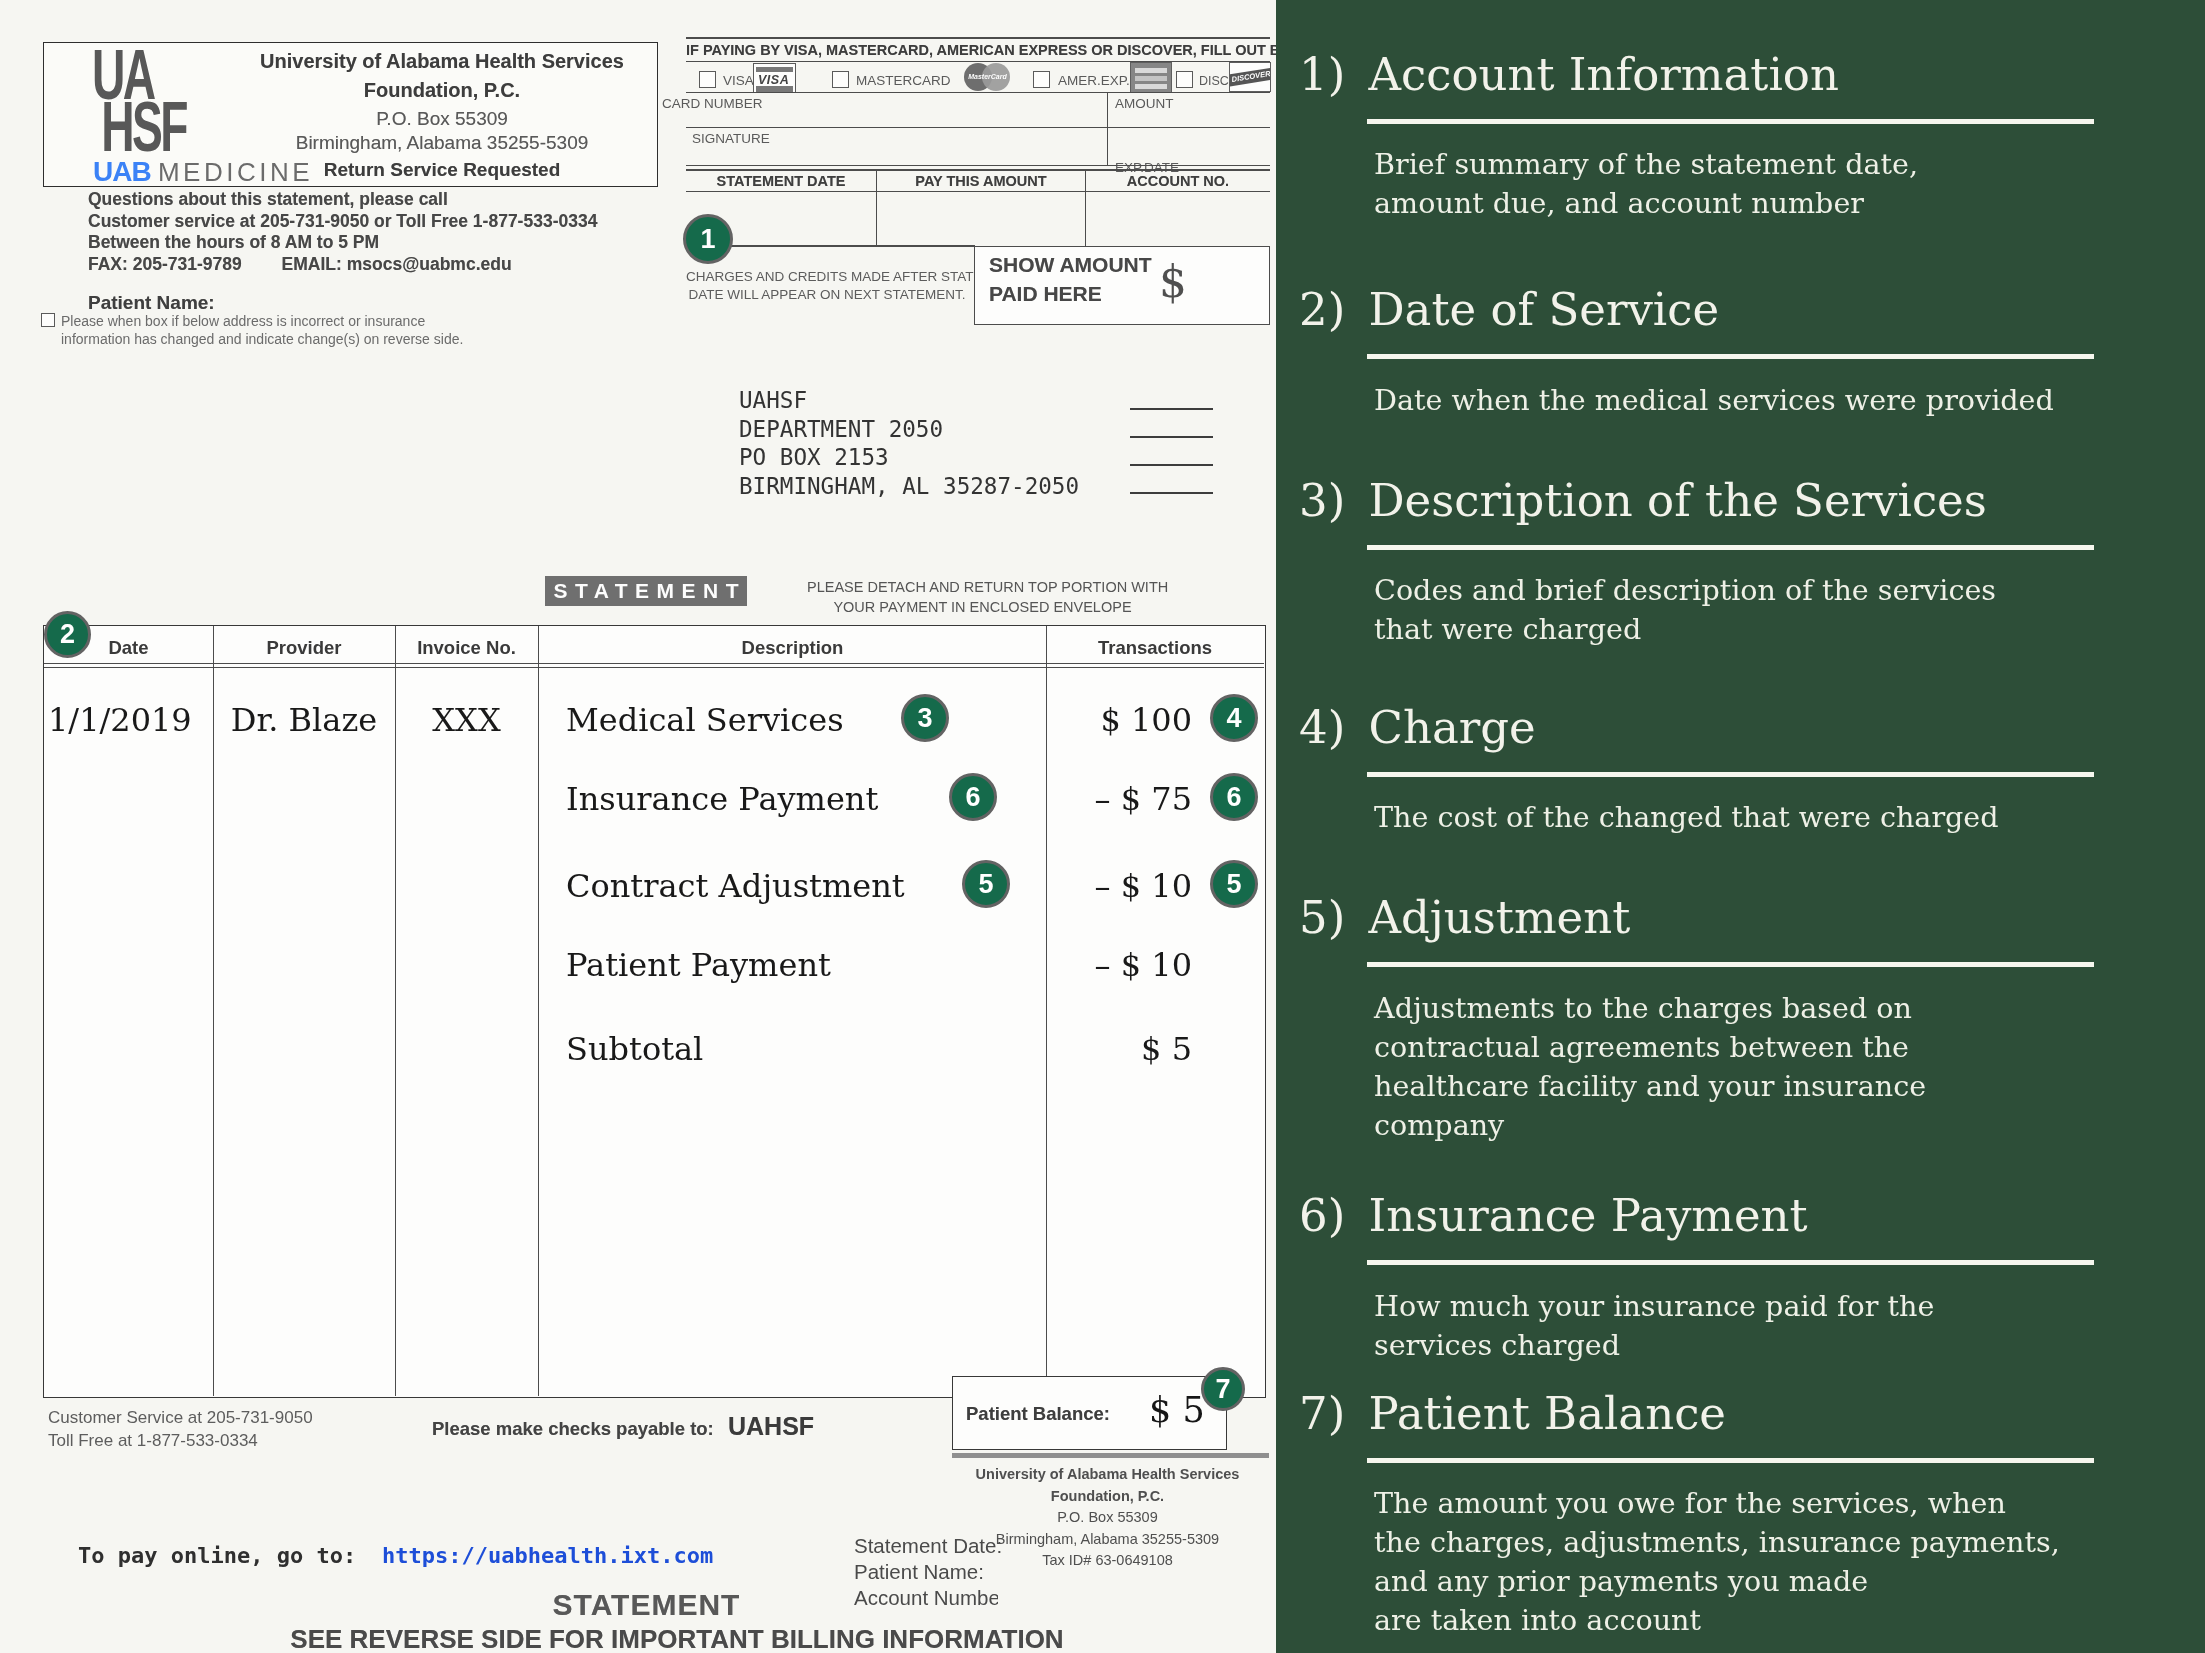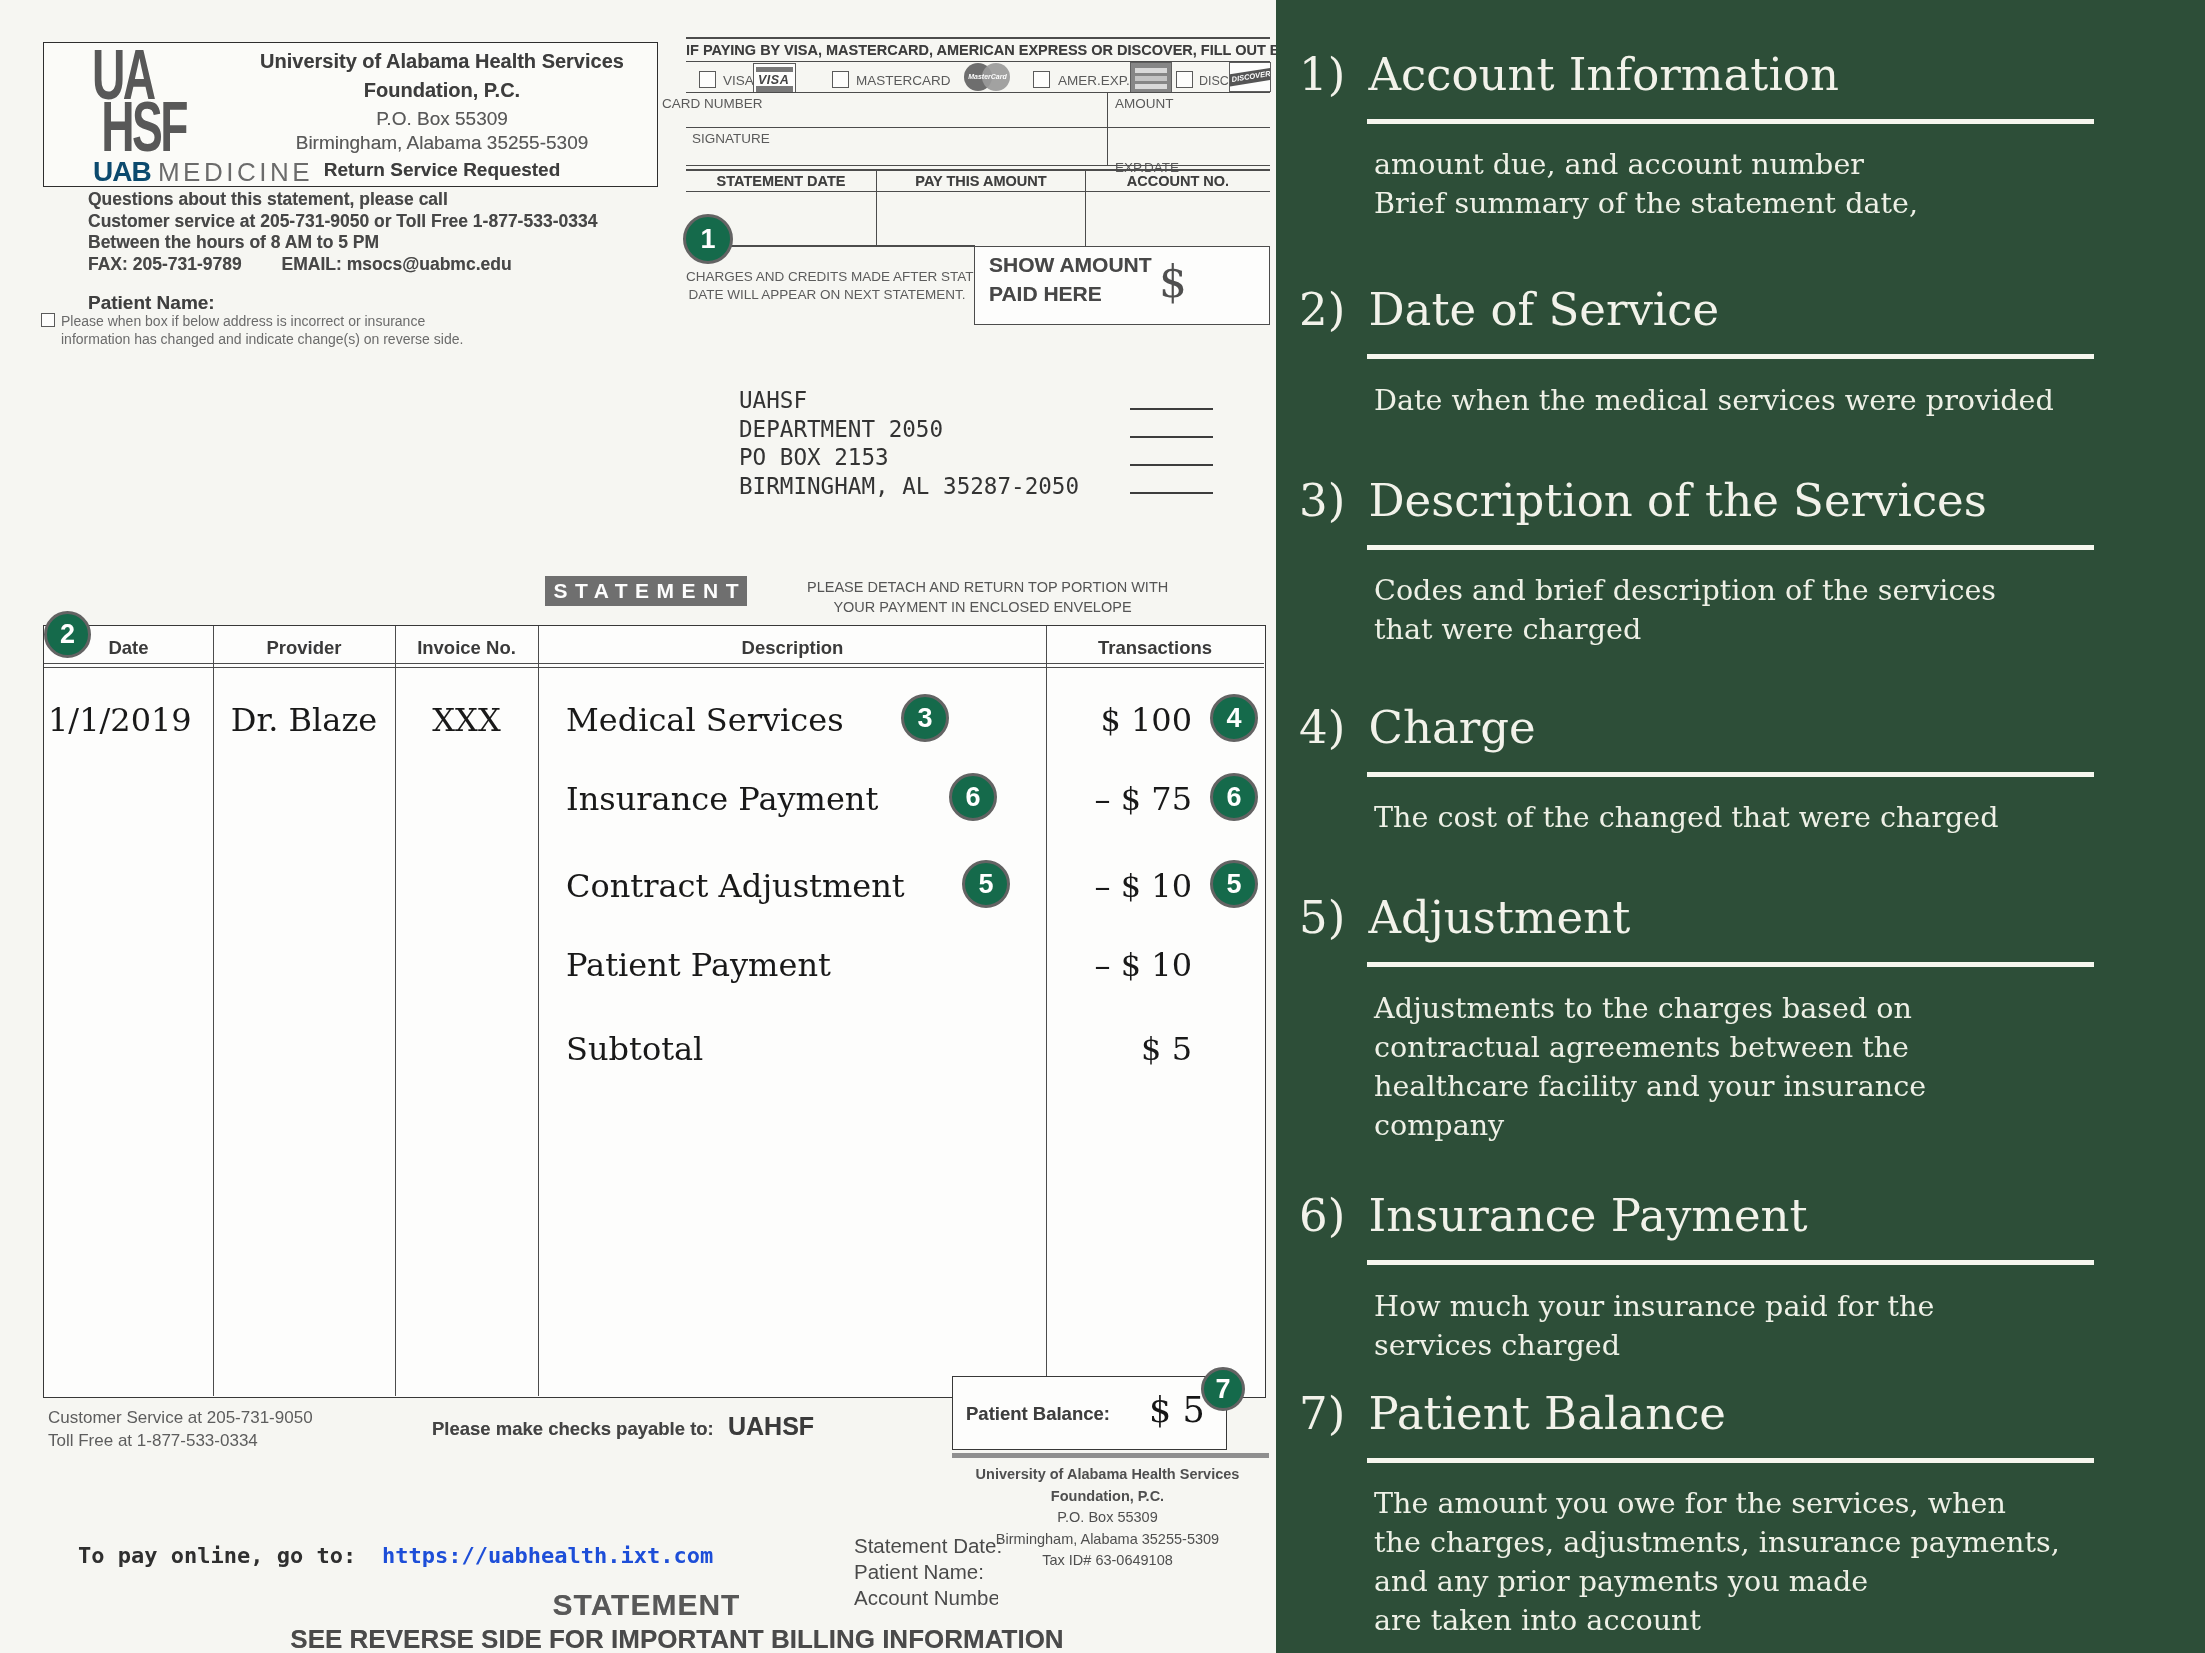--- a/index.html
+++ b/index.html
@@ -28,21 +28,21 @@
 <body>
 
 <div id="canvas">
 
   <div class="abs" style="left:43px;top:42px;width:613px;height:143px;border:1.5px solid #2e2e2e;background:#fbfbf8;">
     <div class="abs nw" style="left:48px;top:6px;font:900 70px 'Liberation Sans',sans-serif;color:#585858;line-height:52px;letter-spacing:-4px;transform:scaleX(.66);transform-origin:left top;">
       <div>UA</div>
       <div style="margin-left:14px;">HSF</div>
     </div>
     <div class="abs nw" style="left:49px;top:113px;">
-      <span style="font:900 28px 'Liberation Sans',sans-serif;color:#0c4a6e;letter-spacing:-1px;">UAB</span>
+      <span style="font:900 28px 'Liberation Sans',sans-serif;color:#3b82f6;letter-spacing:-1px;">UAB</span>
       <span style="font:400 26px 'Liberation Sans',sans-serif;color:#6b6b6b;letter-spacing:3.5px;margin-left:5px;">MEDICINE</span>
     </div>
     <div class="abs ctr" style="left:190px;top:7px;width:416px;">
       <div class="scanshadow nw" style="font:700 20px 'Liberation Sans',sans-serif;color:#3d3d3d;">University of Alabama Health Services</div>
       <div class="scanshadow nw" style="font:700 20px 'Liberation Sans',sans-serif;color:#3d3d3d;margin-top:6px;">Foundation, P.C.</div>
       <div class="scanshadow nw" style="font:400 19px 'Liberation Sans',sans-serif;color:#595959;margin-top:5.5px;">P.O. Box 55309</div>
       <div class="scanshadow nw" style="font:400 19px 'Liberation Sans',sans-serif;color:#595959;margin-top:2px;">Birmingham, Alabama 35255-5309</div>
       <div class="scanshadow nw" style="font:700 19px 'Liberation Sans',sans-serif;color:#3d3d3d;margin-top:5px;">Return Service Requested</div>
     </div>
   </div>
@@ -244,22 +244,22 @@
   <div class="abs ctr nw scanshadow" style="left:276px;top:1624px;width:802px;font:700 26px 'Liberation Sans',sans-serif;color:#4a4a4a;">SEE REVERSE SIDE FOR IMPORTANT BILLING INFORMATION</div>
 
   <div class="abs panel" style="left:1276px;top:0;width:930px;height:1654px;z-index:40;"></div>
 
   <div class="abs sec-head" style="left:1299px;top:48px;z-index:41;">
     <span>1)</span>
     <span style="margin-left:9px;">Account Information</span>
   </div>
   <div class="abs sec-underline" style="left:1367px;top:119px;width:727px;z-index:41;"></div>
   <div class="abs sec-body" style="left:1374px;top:145px;z-index:41;">
+    <div>Brief summary of the statement date,</div>
     <div>amount due, and account number</div>
-    <div>Brief summary of the statement date,</div>
   </div>
 
   <div class="abs sec-head" style="left:1299px;top:283px;z-index:41;">
     <span>2)</span>
     <span style="margin-left:9px;">Date of Service</span>
   </div>
   <div class="abs sec-underline" style="left:1367px;top:354px;width:727px;z-index:41;"></div>
   <div class="abs sec-body" style="left:1374px;top:381px;z-index:41;">
     <div>Date when the medical services were provided</div>
   </div>

